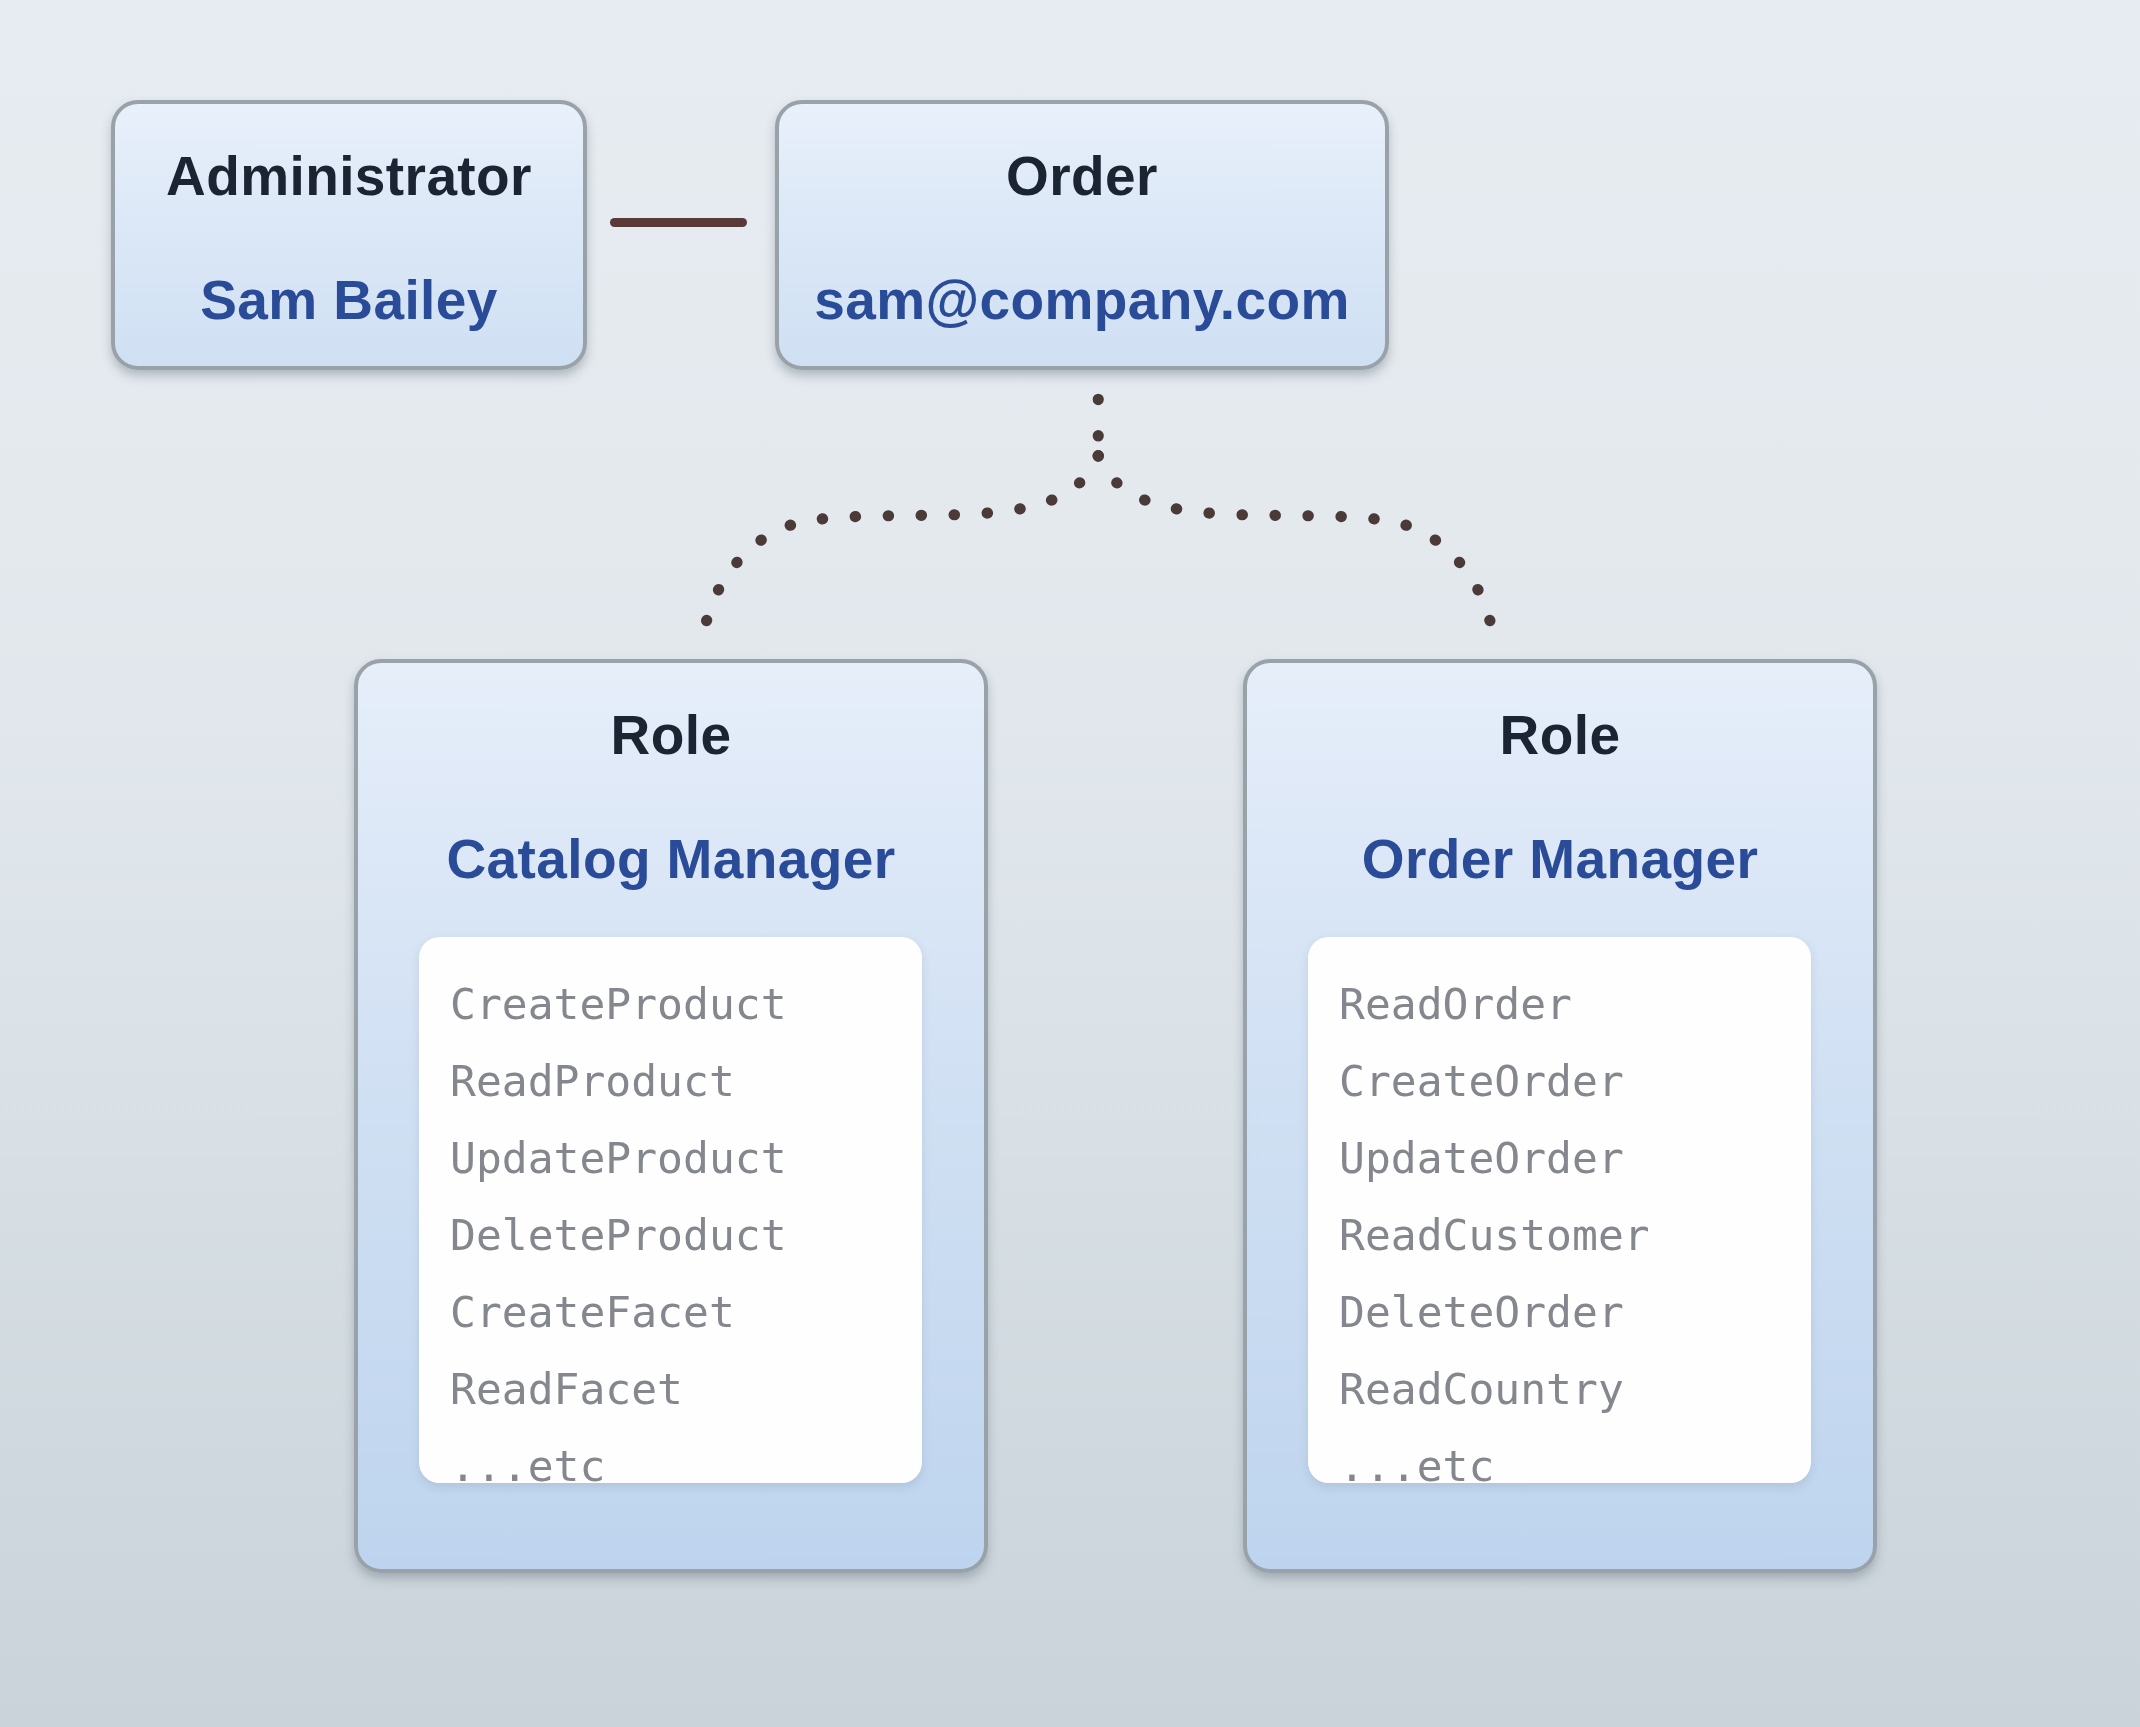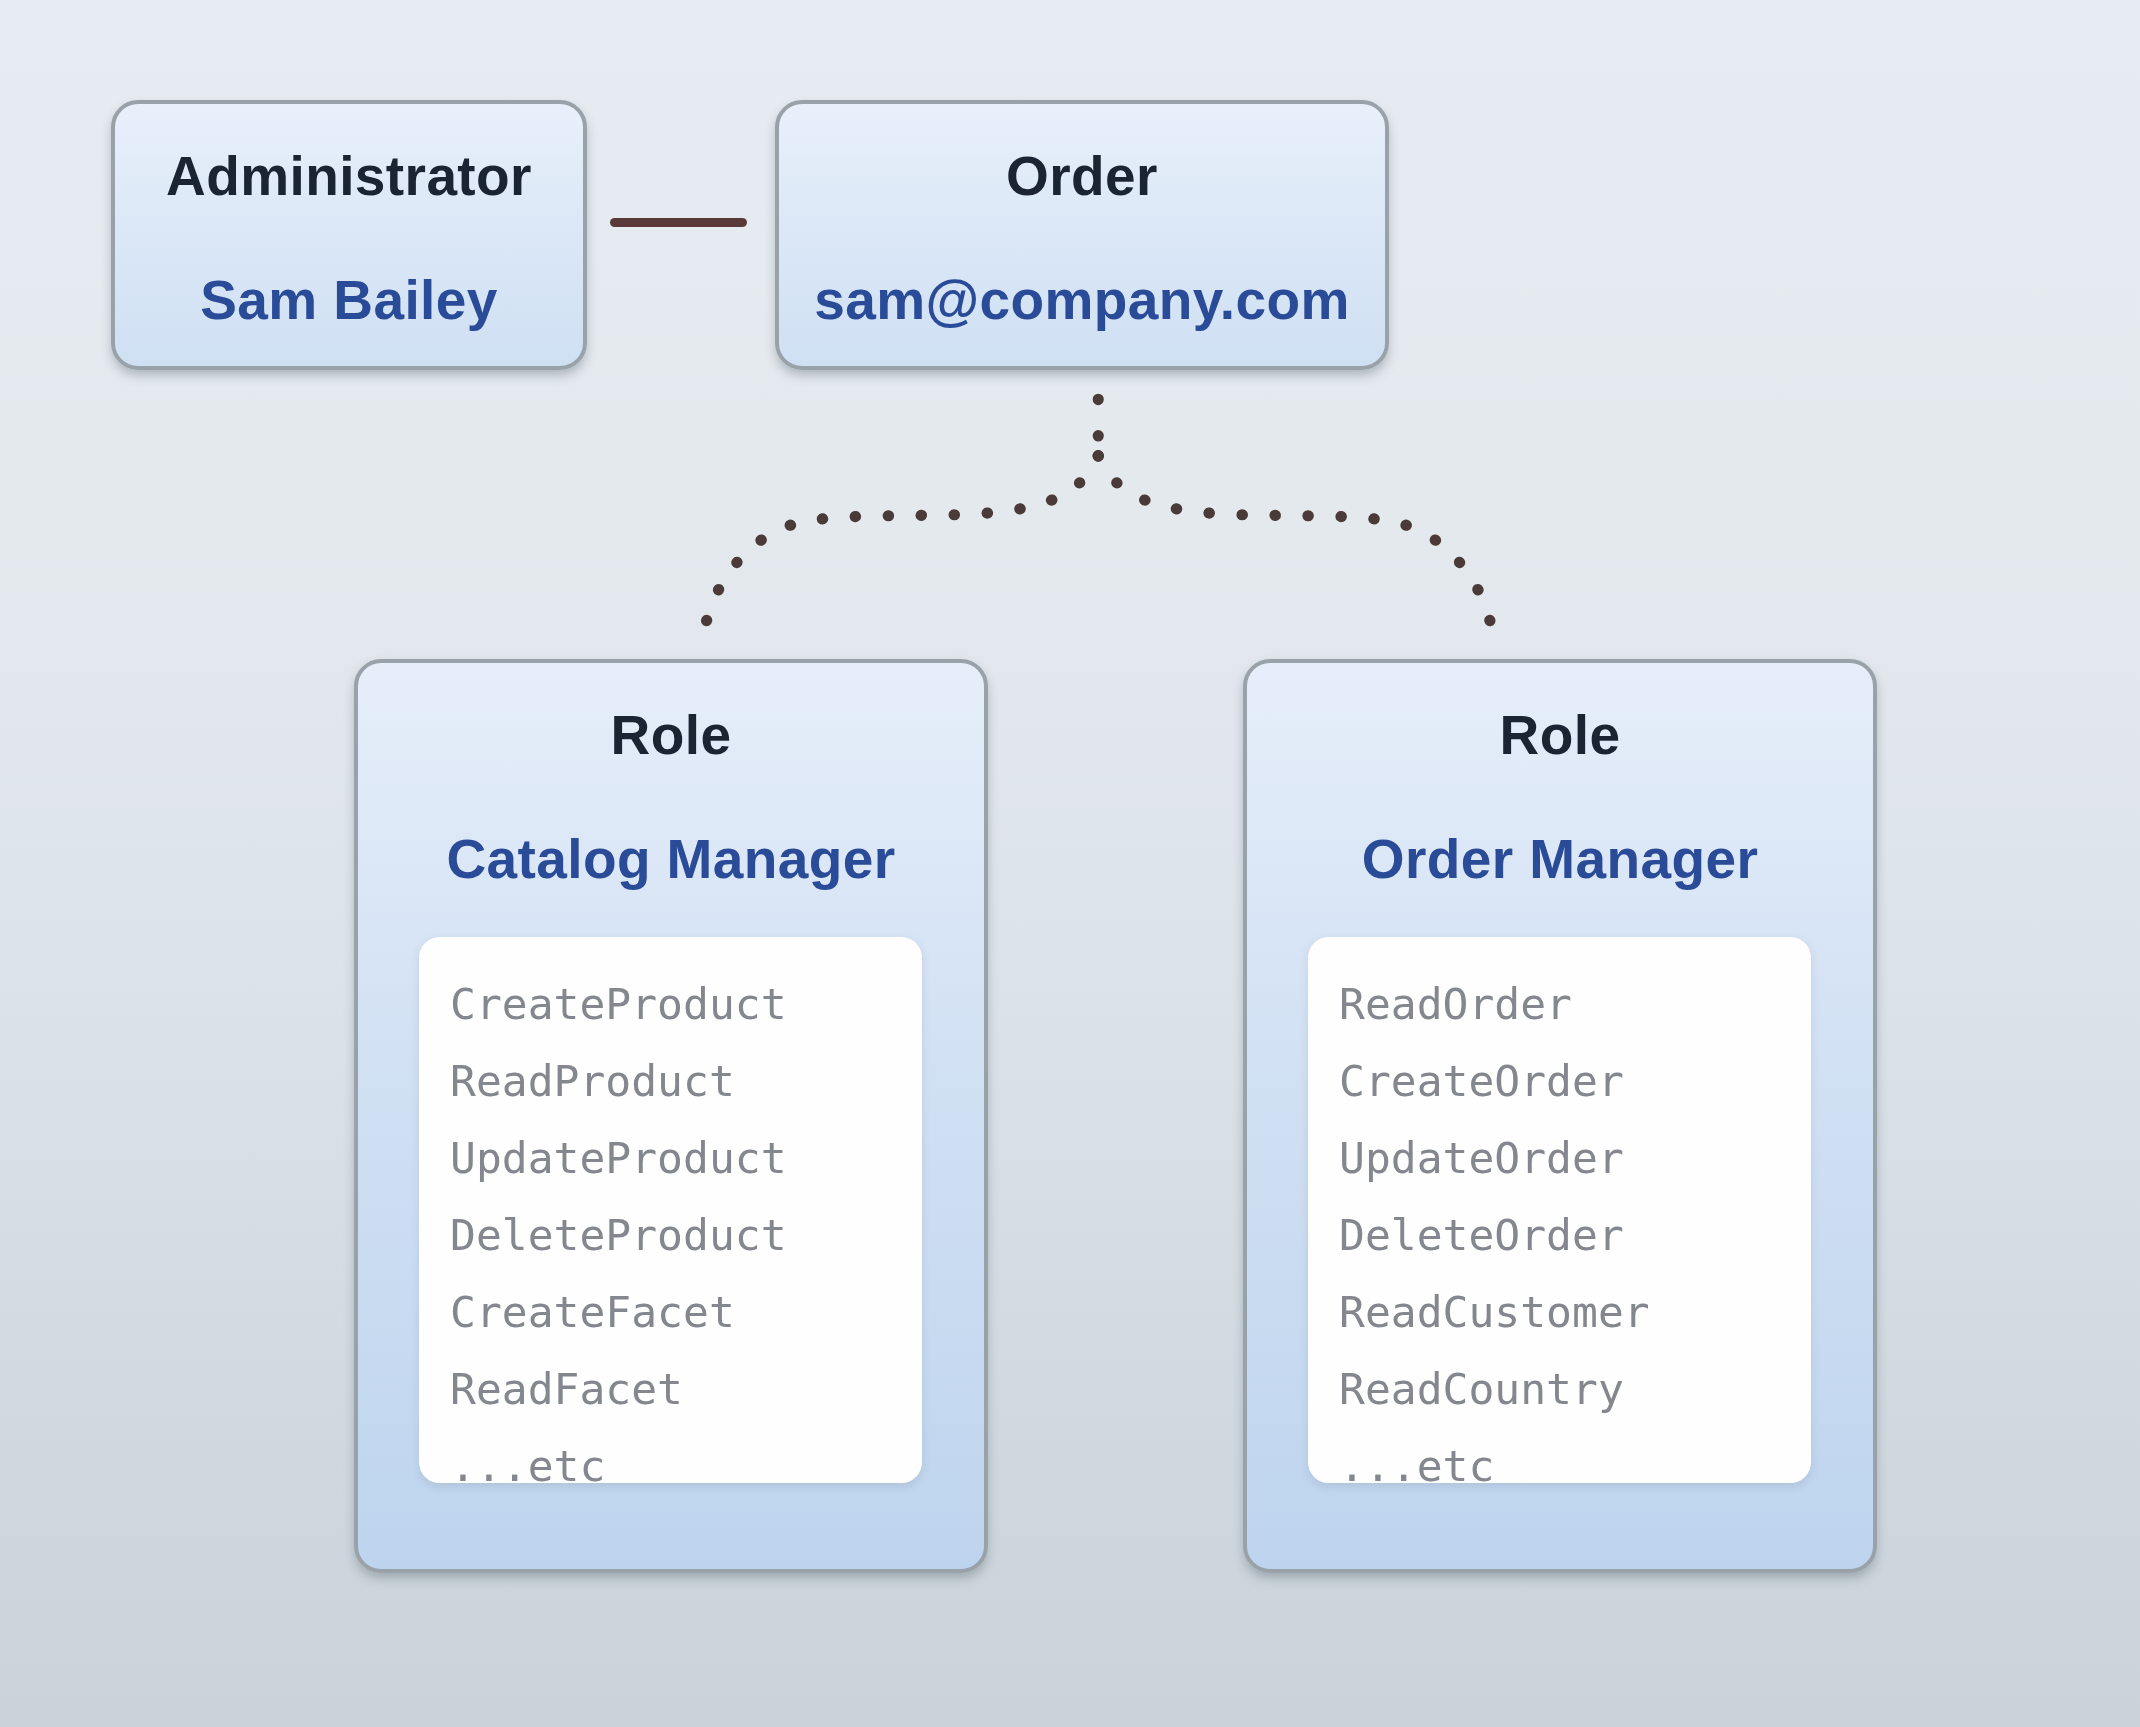--- a/index.html
+++ b/index.html
@@ -89,19 +89,19 @@
   </div>
 </div>
 
 <div class="card role" style="left:1243px;top:659px;width:634px;height:914px;">
   <div class="card-title">Role</div>
   <div class="card-sub">Order Manager</div>
   <div class="perm-panel">
     <div class="perm-line">ReadOrder</div>
     <div class="perm-line">CreateOrder</div>
     <div class="perm-line">UpdateOrder</div>
+    <div class="perm-line">ReadCustomer</div>
     <div class="perm-line">DeleteOrder</div>
-    <div class="perm-line">ReadCustomer</div>
     <div class="perm-line">ReadCountry</div>
     <div class="perm-line">...etc</div>
   </div>
 </div>
 
 
 </body></html>

